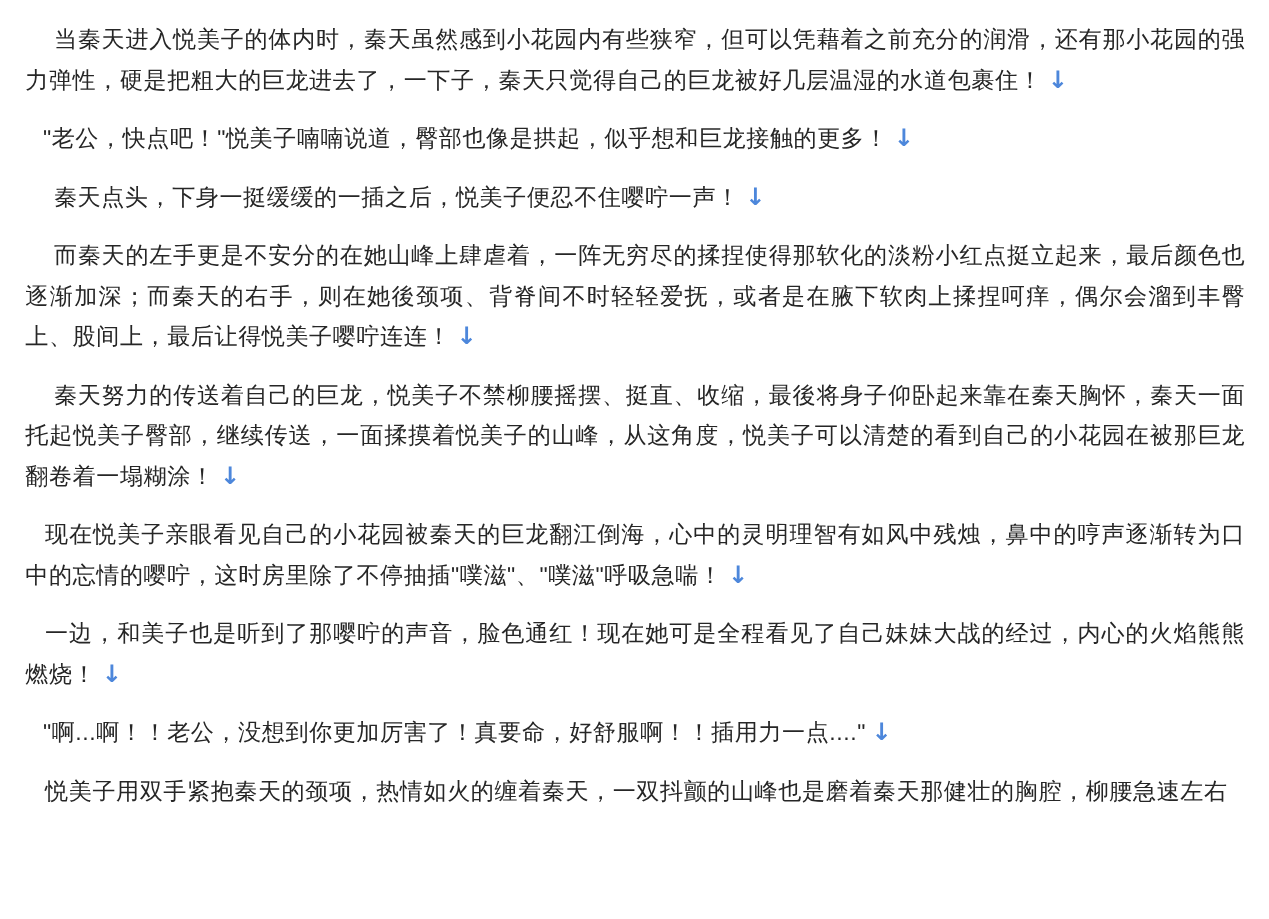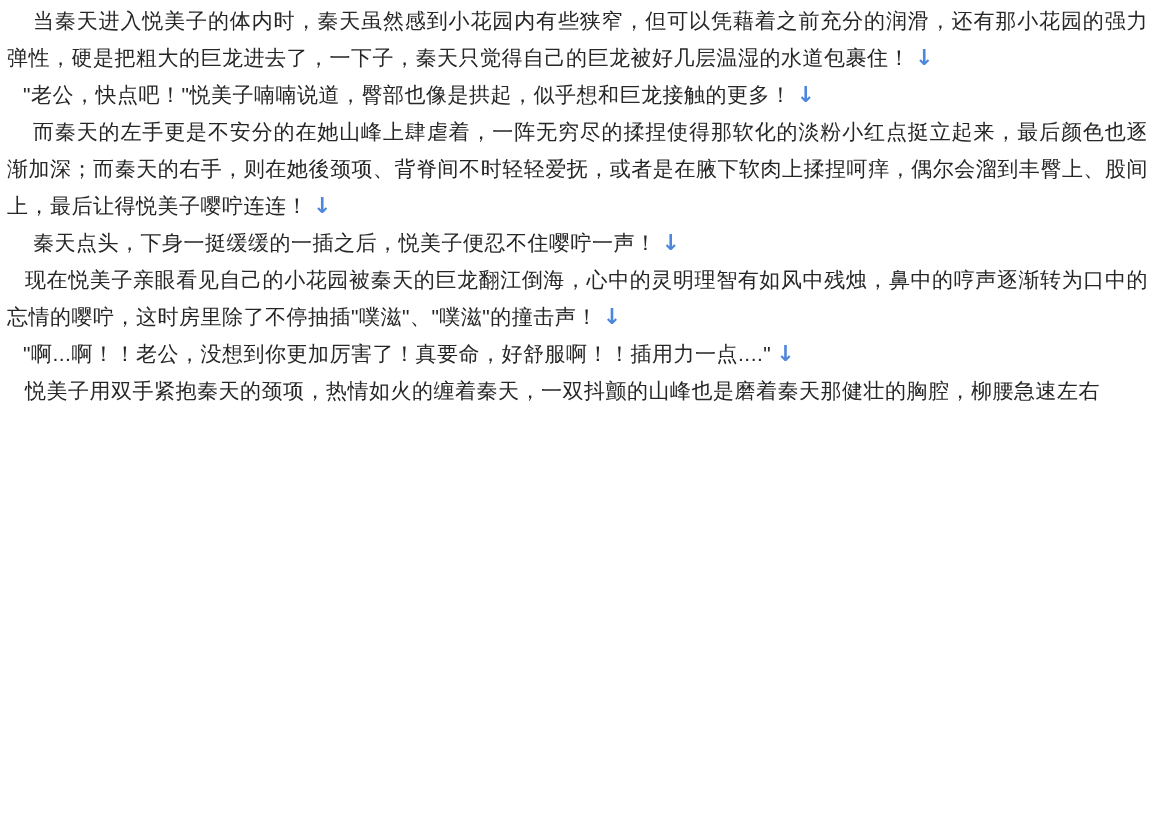--- a/index.html
+++ b/index.html
@@ -17,37 +17,39 @@
     width: 1154px;
     height: 835px;
     padding: 2px 6px 0 7px;
     font-family: "Liberation Sans", "DejaVu Sans", sans-serif;
     font-size: 21px;
     line-height: 37px;
     color: #262626;
     letter-spacing: 0.5px;
   }
   p.para {
-    margin: 0;
+    margin: 16px;
     padding: 0;
     text-align: justify;
     text-justify: inter-ideograph;
     word-break: break-all;
   }
   .break-arrow {
     font-family: "DejaVu Sans", sans-serif;
     margin-left: 5px;
     font-size: 22px;
     font-weight: bold;
   }
 </style>
 </head>
 <body>
 
 <div id="doc" style="color: rgb(38, 38, 38); background: rgb(255, 255, 255);">
     <p class="para" style="text-indent: 26px;"><span>当秦天进入悦美子的体内时，秦天虽然感到小花园内有些狭窄，但可以凭藉着之前充分的润滑，还有那小花园的强力弹性，硬是把粗大的巨龙进去了，一下子，秦天只觉得自己的巨龙被好几层温湿的水道包裹住！</span><span class="break-arrow" style="color: rgb(77, 135, 219);">↓</span></p>
     <p class="para" style="text-indent: 16px;"><span>"老公，快点吧！"悦美子喃喃说道，臀部也像是拱起，似乎想和巨龙接触的更多！</span><span class="break-arrow" style="color: rgb(77, 135, 219);">↓</span></p>
+    <p class="para" style="text-indent: 26px;"><span>秦天点头，下身一挺缓缓的一插之后，悦美子便忍不住嘤咛一声！</span><span class="break-arrow" style="color: rgb(77, 135, 219);">↓</span></p>
     <p class="para" style="text-indent: 26px;"><span>而秦天的左手更是不安分的在她山峰上肆虐着，一阵无穷尽的揉捏使得那软化的淡粉小红点挺立起来，最后颜色也逐渐加深；而秦天的右手，则在她後颈项、背脊间不时轻轻爱抚，或者是在腋下软肉上揉捏呵痒，偶尔会溜到丰臀上、股间上，最后让得悦美子嘤咛连连！</span><span class="break-arrow" style="color: rgb(77, 135, 219);">↓</span></p>
-    <p class="para" style="text-indent: 26px;"><span>秦天点头，下身一挺缓缓的一插之后，悦美子便忍不住嘤咛一声！</span><span class="break-arrow" style="color: rgb(77, 135, 219);">↓</span></p>
-    <p class="para" style="text-indent: 18px;"><span>现在悦美子亲眼看见自己的小花园被秦天的巨龙翻江倒海，心中的灵明理智有如风中残烛，鼻中的哼声逐渐转为口中的忘情的嘤咛，这时房里除了不停抽插"噗滋"、"噗滋"的撞击声！</span><span class="break-arrow" style="color: rgb(77, 135, 219);">↓</span></p>
+    <p class="para" style="text-indent: 26px;"><span>秦天努力的传送着自己的巨龙，悦美子不禁柳腰摇摆、挺直、收缩，最後将身子仰卧起来靠在秦天胸怀，秦天一面托起悦美子臀部，继续传送，一面揉摸着悦美子的山峰，从这角度，悦美子可以清楚的看到自己的小花园在被那巨龙翻卷着一塌糊涂！</span><span class="break-arrow" style="color: rgb(77, 135, 219);">↓</span></p>
+    <p class="para" style="text-indent: 18px;"><span>现在悦美子亲眼看见自己的小花园被秦天的巨龙翻江倒海，心中的灵明理智有如风中残烛，鼻中的哼声逐渐转为口中的忘情的嘤咛，这时房里除了不停抽插"噗滋"、"噗滋"呼吸急喘！</span><span class="break-arrow" style="color: rgb(77, 135, 219);">↓</span></p>
+    <p class="para" style="text-indent: 18px;"><span>一边，和美子也是听到了那嘤咛的声音，脸色通红！现在她可是全程看见了自己妹妹大战的经过，内心的火焰熊熊燃烧！</span><span class="break-arrow" style="color: rgb(77, 135, 219);">↓</span></p>
     <p class="para" style="text-indent: 16px;"><span>"啊...啊！！老公，没想到你更加厉害了！真要命，好舒服啊！！插用力一点...."</span><span class="break-arrow" style="color: rgb(77, 135, 219);">↓</span></p>
     <p class="para" style="text-indent: 18px;"><span>悦美子用双手紧抱秦天的颈项，热情如火的缠着秦天，一双抖颤的山峰也是磨着秦天那健壮的胸腔，柳腰急速左右</span></p>
   </div>
 
 </body></html>

